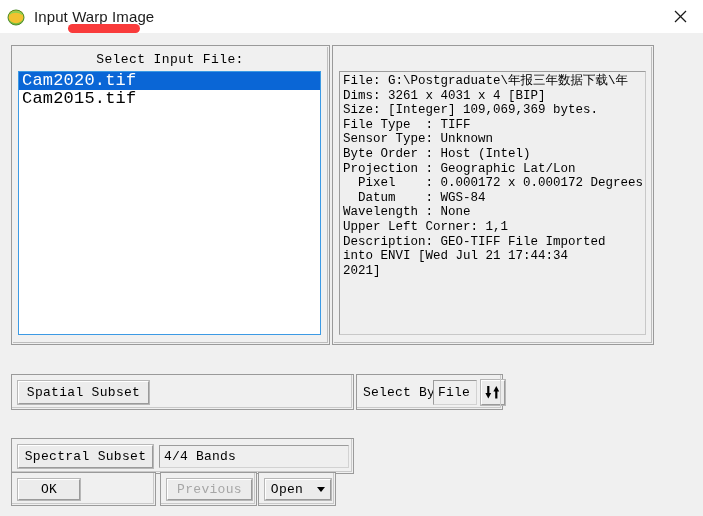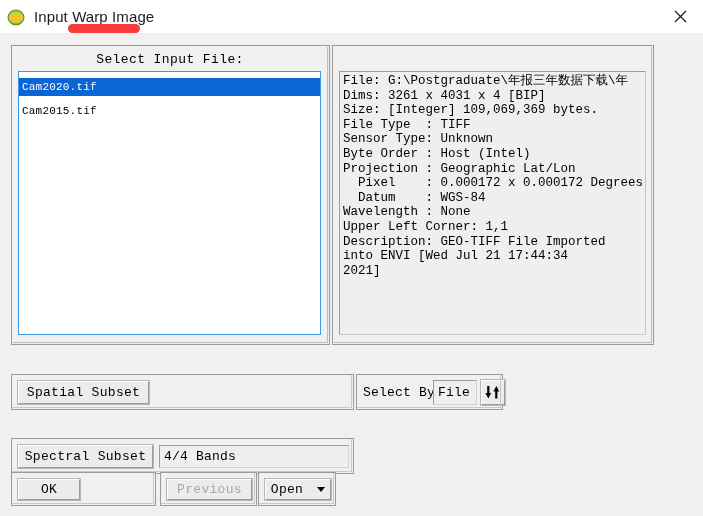--- a/index.html
+++ b/index.html
@@ -90,28 +90,27 @@
   #file-listbox {
     position: absolute;
     left: 5px; top: 24px;
     width: 303px; height: 264px;
     background: #ffffff;
     border: 1px solid #3c9ae4;
     box-sizing: border-box;
     overflow: hidden;
   }
   .file-item {
-    font-size: 11px;
+    font-size: 17px;
     line-height: 16px;
     padding: 1px 14px 1px 3px;
     color: #000;
     white-space: nowrap;
     cursor: pointer;
     letter-spacing: 0.2px;
-    margin-top: 6px;
   }
   .file-item.selected {
     background: #0a66d6;
     color: #ffffff;
   }
 
   
   #right-panel {
     position: absolute;
     left: 332px; top: 45px;

